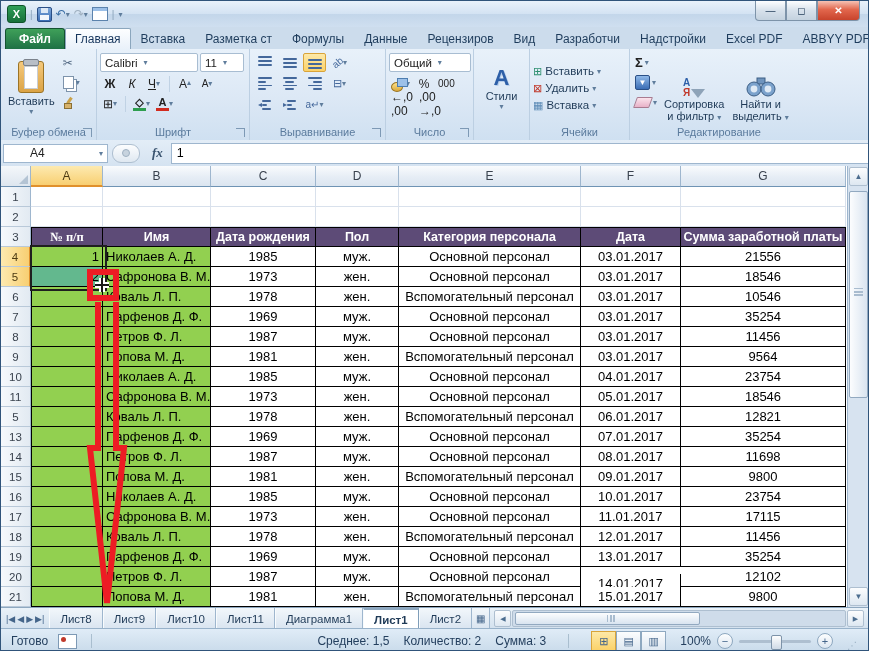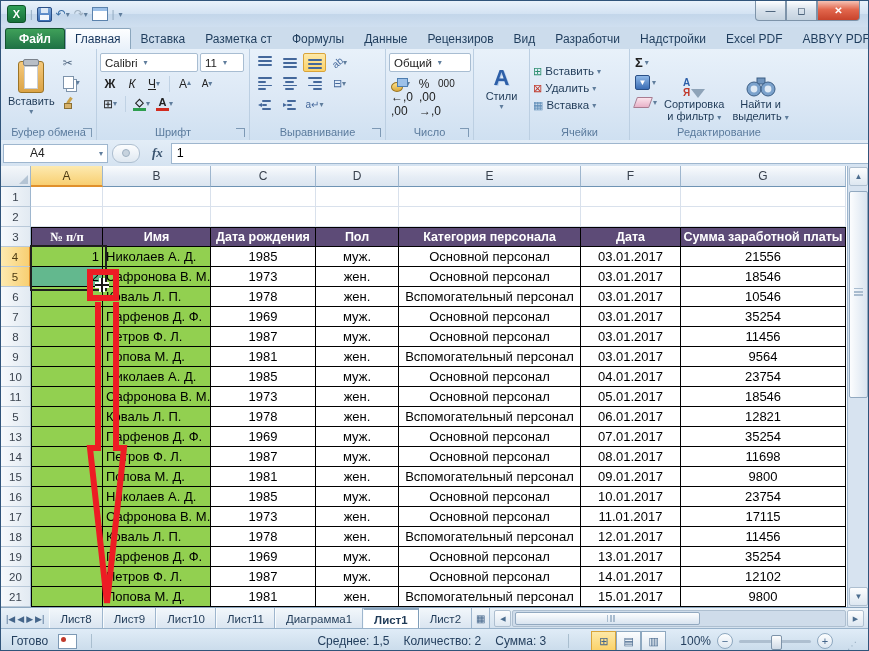--- a/index.html
+++ b/index.html
@@ -702,21 +702,21 @@
           <div class="cell td al-c tb" style="width: 100px;">13.01.2017</div>
           <div class="cell td al-c tb" style="width: 165px;">35254</div>
         </div>
         <div class="grow">
           <div class="rowh">20</div>
           <div class="cell td al-r green tb tb-first" style="width: 72px;"></div>
           <div class="cell td al-l green tb" style="width: 108px;">Петров Ф. Л.</div>
           <div class="cell td al-c tb" style="width: 105px;">1987</div>
           <div class="cell td al-c tb" style="width: 83px;">муж.</div>
           <div class="cell td al-c tb" style="width: 182px;">Основной персонал</div>
-          <div class="cell td al-c tb" style="width: 100px;">14.01.2017</div>
+          <div class="cell td al-c tb" style="width: 100px; margin-top: 7px;">14.01.2017</div>
           <div class="cell td al-c tb" style="width: 165px;">12102</div>
         </div>
         <div class="grow">
           <div class="rowh">21</div>
           <div class="cell td al-r green tb tb-first" style="width: 72px;"></div>
           <div class="cell td al-l green tb" style="width: 108px;">Попова М. Д.</div>
           <div class="cell td al-c tb" style="width: 105px;">1981</div>
           <div class="cell td al-c tb" style="width: 83px;">жен.</div>
           <div class="cell td al-c tb" style="width: 182px;">Вспомогательный персонал</div>
           <div class="cell td al-c tb" style="width: 100px;">15.01.2017</div>

